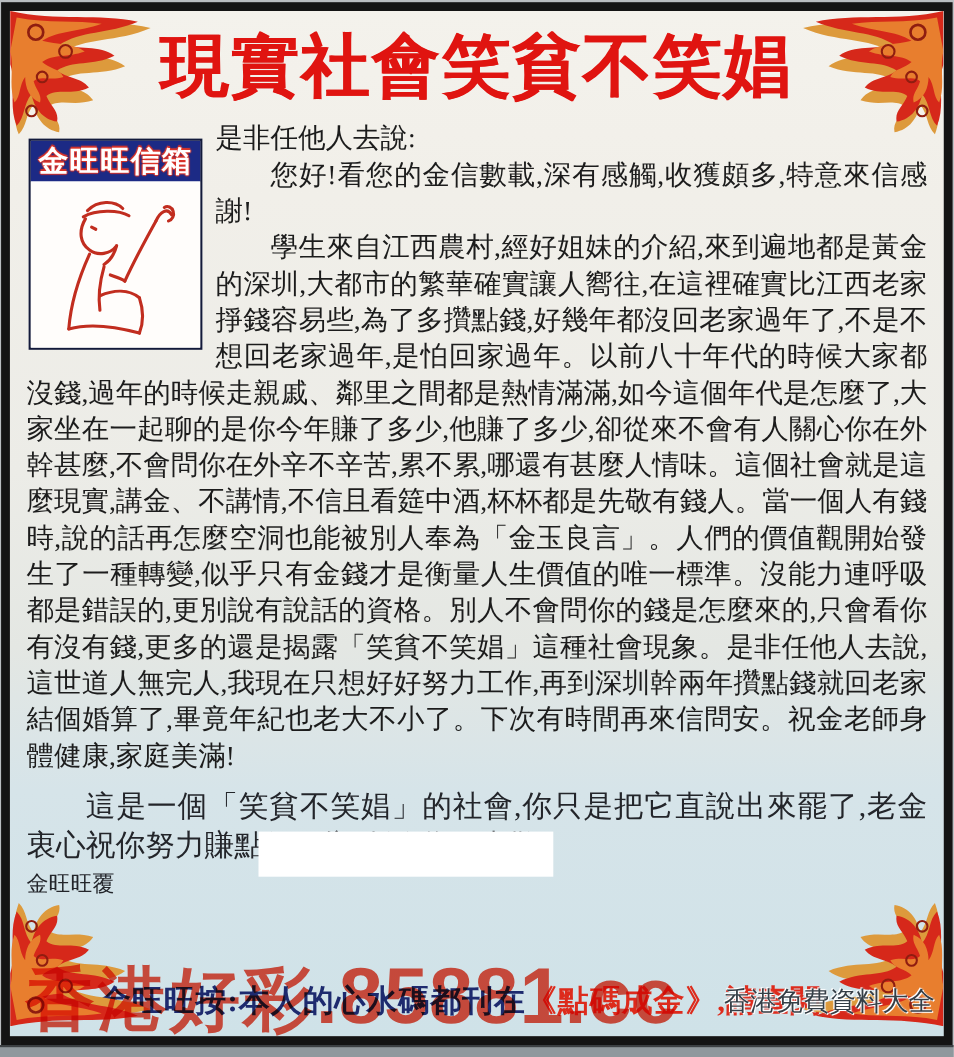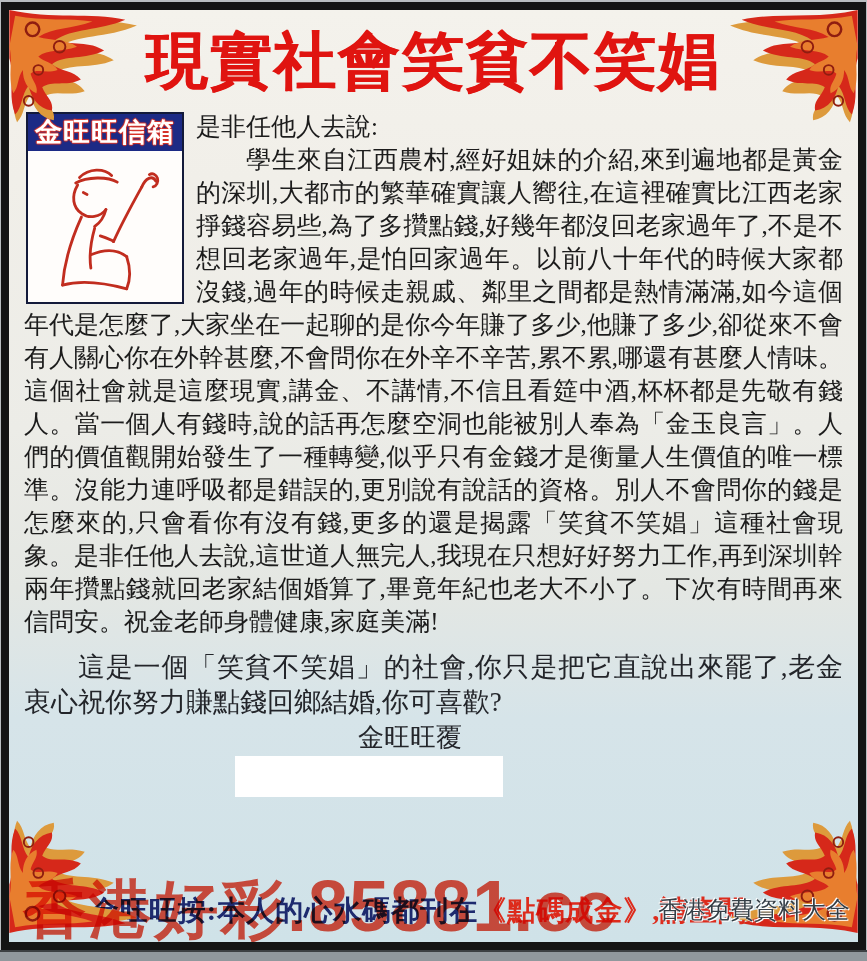--- a/index.html
+++ b/index.html
@@ -24,39 +24,39 @@
   
   .ornament { position:absolute; width:136px; height:116px; z-index:5; pointer-events:none; }
   .orn-tl { top:0; left:0; }
   .orn-tr { top:0; right:0; transform:scaleX(-1); }
   .orn-bl { bottom:9px; left:0; transform:scaleY(-1); }
   .orn-br { bottom:9px; right:0; transform:scale(-1,-1); }
 
   .content { padding:4px 15px 0 15px; position:relative; }
 
   
-  .mailbox { float:left; width:158px; margin:2px 12px 4px 2px; border:2px solid #131a3a; background:#ffffff; }
+  .mailbox { float:left; width:158px; margin:16px 12px 4px 2px; border:2px solid #131a3a; background:#ffffff; }
   .mailbox-header {
     background:#1c2a85; height:37px; text-align:center;
     font-family:"Liberation Sans",sans-serif; font-weight:700; font-size:27px; line-height:37px;
     color:#ffffff; letter-spacing:1px;
     text-shadow:1px 0 1px #e03527,-1px 0 1px #e03527,0 1px 1px #e03527,0 -1px 1px #e03527;
   }
   .mailbox-figure { height:151px; background:#fffdfb; }
   .mailbox-figure svg { width:100%; height:100%; display:block; }
 
   
   .letter { font-size:25px; line-height:33px; color:#1c1c1c; text-align:justify; }
   .letter .indent { text-indent:2em; }
   .sig-letter { text-align:right; padding-right:34px; font-size:26px; line-height:38px; color:#1c1c1c; }
 
   
   .reply { margin-top:12px; font-size:27px; line-height:35px; color:#23252a; text-align:justify; }
   .reply .indent { text-indent:2em; }
-  .sig-reply { text-align:center; padding-right:47px; font-size:26px; line-height:36px; color:#23252a; }
+  .sig-reply { text-align:left; padding-right:47px; font-size:20px; line-height:36px; color:#23252a; }
 
   
   .redaction { position:absolute; left:226px; top:746px; width:268px; height:41px; background:#ffffff; z-index:4; }
 
   
   .note {
     position:absolute; left:0; right:0; bottom:14px; z-index:3;
     text-align:center; font-weight:700; font-size:28px; line-height:34px;
     color:#1d2a6e; letter-spacing:1px;
   }
@@ -134,20 +134,21 @@
       <div class="mailbox-header">金旺旺信箱</div>
       <div class="mailbox-figure">
         <svg>
             <use href="#figure-sketch"></use>
           </svg>
       </div>
     </div>
 
     <div class="letter">
       <p>是非任他人去說:</p>
+      <p class="indent">您好!看您的金信數載,深有感觸,收獲頗多,特意來信感謝!</p>
       <p class="indent">學生來自江西農村,經好姐妹的介紹,來到遍地都是黃金的深圳,大都市的繁華確實讓人嚮往,在這裡確實比江西老家掙錢容易些,為了多攢點錢,好幾年都沒回老家過年了,不是不想回老家過年,是怕回家過年。以前八十年代的時候大家都沒錢,過年的時候走親戚、鄰里之間都是熱情滿滿,如今這個年代是怎麼了,大家坐在一起聊的是你今年賺了多少,他賺了多少,卻從來不會有人關心你在外幹甚麼,不會問你在外辛不辛苦,累不累,哪還有甚麼人情味。這個社會就是這麼現實,講金、不講情,不信且看筵中酒,杯杯都是先敬有錢人。當一個人有錢時,說的話再怎麼空洞也能被別人奉為「金玉良言」。人們的價值觀開始發生了一種轉變,似乎只有金錢才是衡量人生價值的唯一標準。沒能力連呼吸都是錯誤的,更別說有說話的資格。別人不會問你的錢是怎麼來的,只會看你有沒有錢,更多的還是揭露「笑貧不笑娼」這種社會現象。是非任他人去說,這世道人無完人,我現在只想好好努力工作,再到深圳幹兩年攢點錢就回老家結個婚算了,畢竟年紀也老大不小了。下次有時間再來信問安。祝金老師身體健康,家庭美滿!</p>
     </div>
 
     <div class="reply">
       <p class="indent">這是一個「笑貧不笑娼」的社會,你只是把它直說出來罷了,老金衷心祝你努力賺點錢回鄉結婚,你可喜歡?</p>
     </div>
     <div class="sig-reply">金旺旺覆</div>
   </div>
 
   <div class="redaction"></div>

